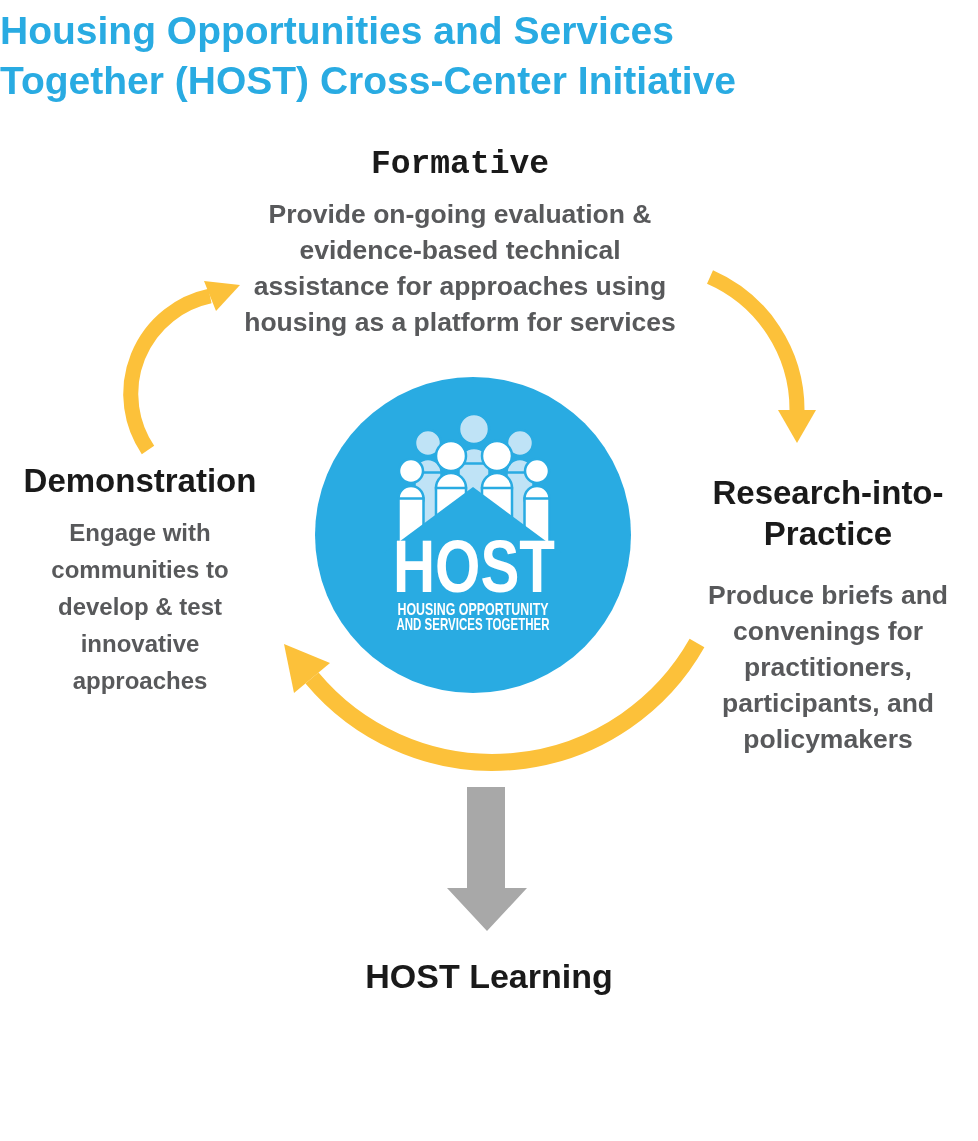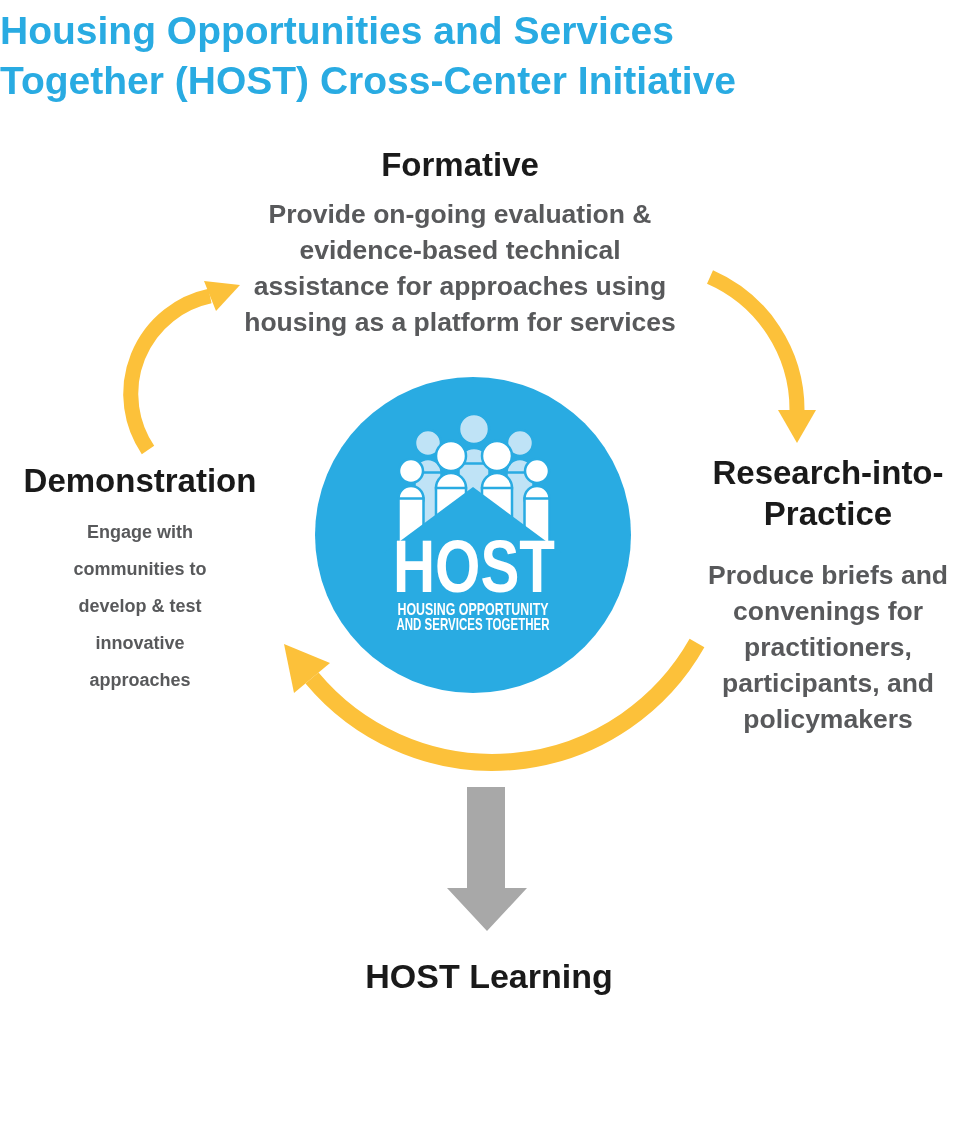--- a/index.html
+++ b/index.html
@@ -21,28 +21,28 @@
     font-size: 39px;
     line-height: 50px;
     font-weight: 700;
     letter-spacing: 0px;
   }
   .section { position: absolute; text-align: center; }
   .section-heading { font-weight: 700; color: #1A1A1A; }
   .section-body { font-weight: 700; color: #58595B; }
 
   .sec-formative { left: 205px; top: 144px; width: 510px; }
-  .sec-formative .section-heading { font-size: 33px; line-height: 42px; }
+  .sec-formative .section-heading { font-size: 33px; line-height: 42px; font-family: Liberation Mono, monospace; }
   .sec-formative .section-body { font-size: 26.5px; line-height: 36px; margin-top: 10px; }
 
   .sec-demonstration { left: 0px; top: 460px; width: 280px; }
   .sec-demonstration .section-heading { font-size: 33px; line-height: 42px; }
-  .sec-demonstration .section-body { font-size: 18px; line-height: 37px; margin-top: 12px; }
+  .sec-demonstration .section-body { font-size: 24px; line-height: 37px; margin-top: 12px; }
 
-  .sec-research { left: 685px; top: 452px; width: 286px; }
+  .sec-research { left: 685px; top: 472px; width: 286px; }
   .sec-research .section-heading { font-size: 33px; line-height: 41px; }
   .sec-research .section-body { font-size: 26.5px; line-height: 36px; margin-top: 23px; }
 
   .sec-network { left: 214px; top: 954px; width: 550px; }
   .sec-network .section-heading { font-size: 34px; line-height: 44px; }
   .sec-network .section-body { font-size: 26.5px; line-height: 36px; margin-top: 20px; }
 
   svg.diagram { position: absolute; top: 0; left: 0; }
   svg.diagram text {
     font-family: "Liberation Sans", sans-serif;

